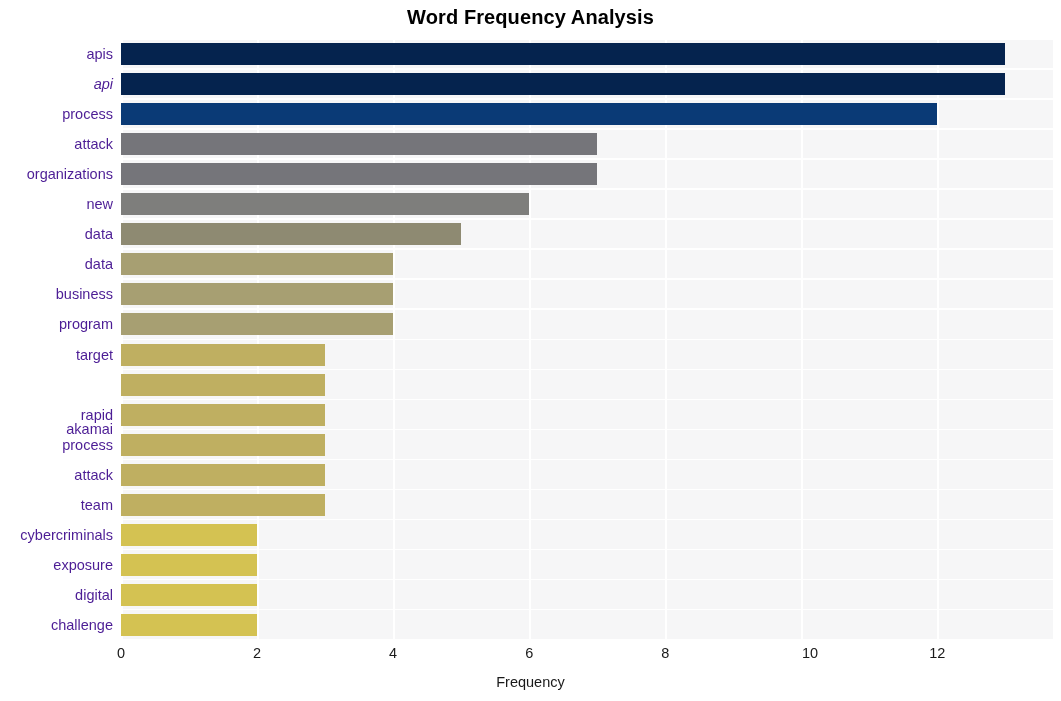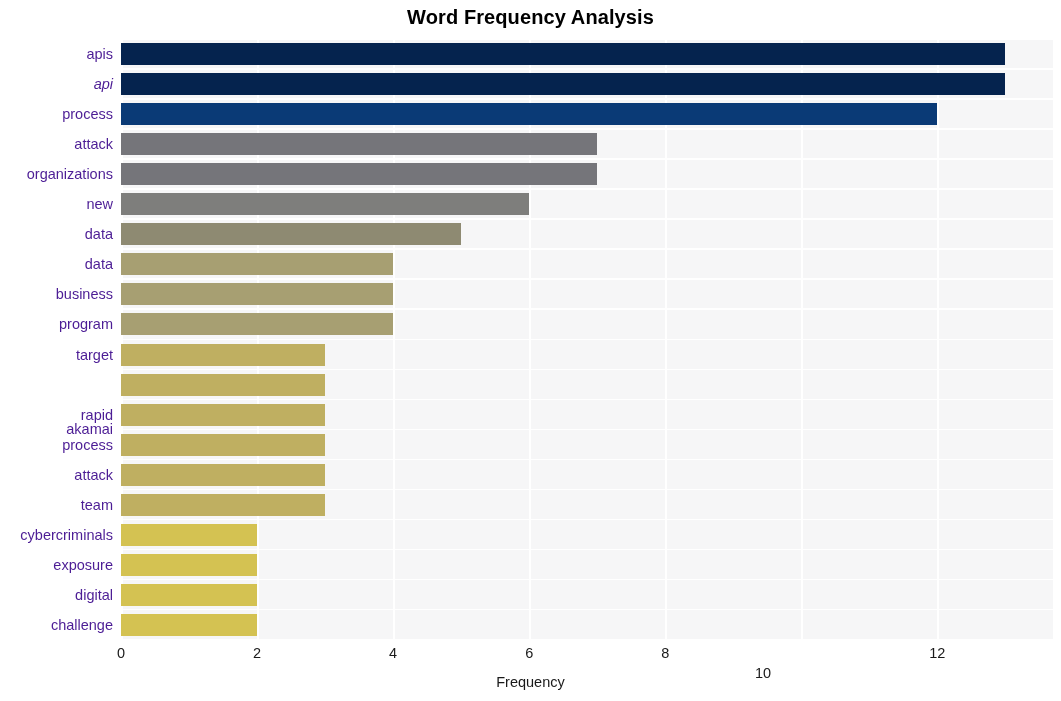--- a/index.html
+++ b/index.html
@@ -180,19 +180,19 @@
       <div class="bar" title="digital: 2" style="left: 0px; top: 545.925px; width: 136.058px; background: rgb(212, 194, 82);"></div>
       <div class="bar" title="challenge: 2" style="left: 0px; top: 575.975px; width: 136.058px; background: rgb(212, 194, 82);"></div>
     </div>
 
   <div id="xtick-row">
       <div class="xtick" style="left: 121px;">0</div>
       <div class="xtick" style="left: 257.058px;">2</div>
       <div class="xtick" style="left: 393.117px;">4</div>
       <div class="xtick" style="left: 529.175px;">6</div>
       <div class="xtick" style="left: 665.234px;">8</div>
-      <div class="xtick" style="left: 763px; margin-top: 20px;">10</div>
+      <div class="xtick" style="left: 810px;">10</div>
       <div class="xtick" style="left: 937.35px;">12</div>
     </div>
 
   <div id="xaxis-label">Frequency</div>
 
 </div>
 
 </body></html>

